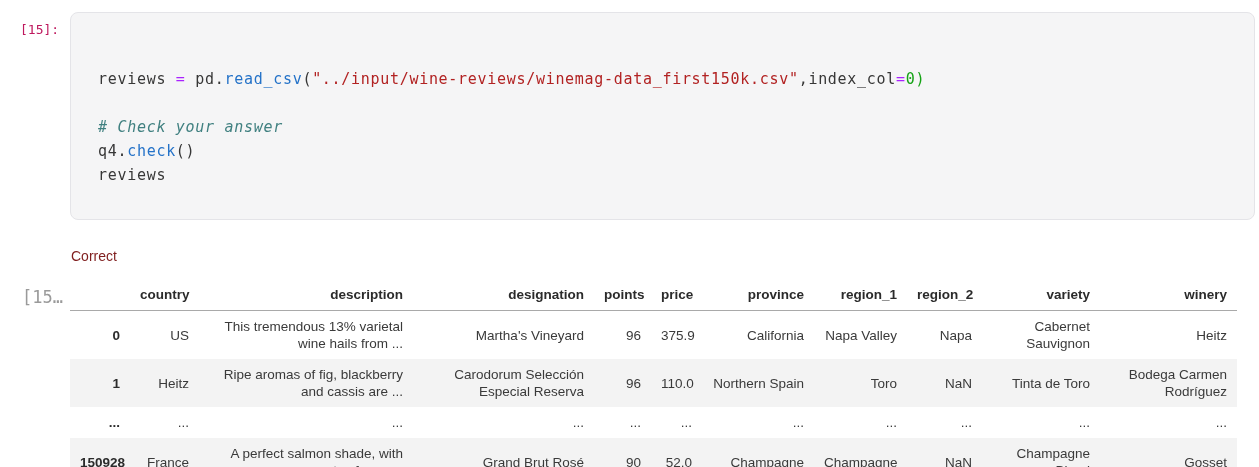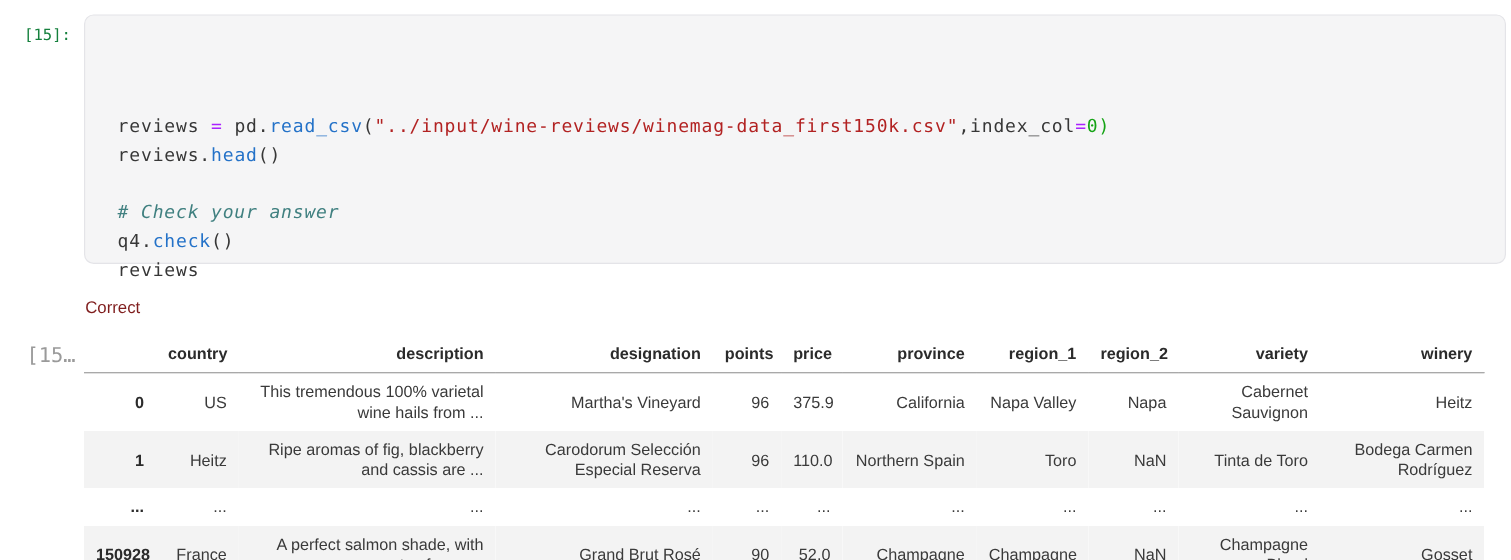--- a/index.html
+++ b/index.html
@@ -3,26 +3,26 @@
 <meta charset="utf-8">
 <style>
   * { margin:0; padding:0; box-sizing:border-box; }
   html,body { width:1259px; height:467px; background:#ffffff; overflow:hidden;
               font-family:"Liberation Sans", sans-serif; }
 
   
   .in-prompt {
     position:absolute; left:20px; top:22px;
     font-family:"DejaVu Sans Mono", monospace;
-    font-size:13px; color:#15803d;
+    font-size:13px; color:#be185d;
   }
   .cell-input {
     position:absolute; left:70px; top:12px; width:1185px; height:208px;
     background:#f5f5f6; border:1px solid #e4e4e8; border-radius:8px;
-    padding:80px 20px 16px 27px;
+    padding:54px 20px 16px 27px;
   }
   .code-line {
     font-family:"DejaVu Sans Mono", monospace;
     font-size:15px; letter-spacing:0.7px;
     line-height:24px; min-height:24px;
     color:#373737; white-space:pre;
   }
   .tok-op  { color:#aa22ff; }
   .tok-fn  { color:#2472c8; }
   .tok-str { color:#b22222; }
@@ -62,21 +62,20 @@
   .c5{width:51px}.c6{width:112px}.c7{width:93px}.c8{width:75px}.c9{width:118px}.c10{width:137px}
 </style>
 </head>
 <body>
 
 <div class="in-prompt">[15]:</div>
 
 <div class="cell-input">
   <div id="code-area">
       <div class="code-line"><span>reviews </span><span class="tok-op">=</span><span> pd.</span><span class="tok-fn">read_csv</span><span>(</span><span class="tok-str">"../input/wine-reviews/winemag-data_first150k.csv"</span><span>,index_col</span><span class="tok-op">=</span><span class="tok-num">0</span><span class="tok-num">)</span></div>
-      <div class="code-line"><span>reviews.</span><span class="tok-fn">head</span><span>()</span></div>
       <div class="code-line">&nbsp;</div>
       <div class="code-line"><span class="tok-com"># Check your answer</span></div>
       <div class="code-line"><span>q4.</span><span class="tok-fn">check</span><span>()</span></div>
       <div class="code-line"><span>reviews</span></div>
     </div>
 </div>
 
 <div class="status-correct">Correct</div>
 
 <div class="out-prompt">[15…</div>
@@ -95,21 +94,21 @@
           <th class="c7">region_1</th>
           <th class="c8">region_2</th>
           <th class="c9">variety</th>
           <th class="c10">winery</th>
         </tr>
     </thead>
     <tbody id="df-body">
         <tr>
           <td class="row-index c0">0</td>
           <td class="c1">US</td>
-          <td class="c2">This tremendous 100% varietal wine hails from ...</td>
+          <td class="c2">This tremendous 13% varietal wine hails from ...</td>
           <td class="c3">Martha's Vineyard</td>
           <td class="c4">96</td>
           <td class="c5">375.9</td>
           <td class="c6">California</td>
           <td class="c7">Napa Valley</td>
           <td class="c8">Napa</td>
           <td class="c9">Cabernet Sauvignon</td>
           <td class="c10">Heitz</td>
         </tr>
         <tr>

